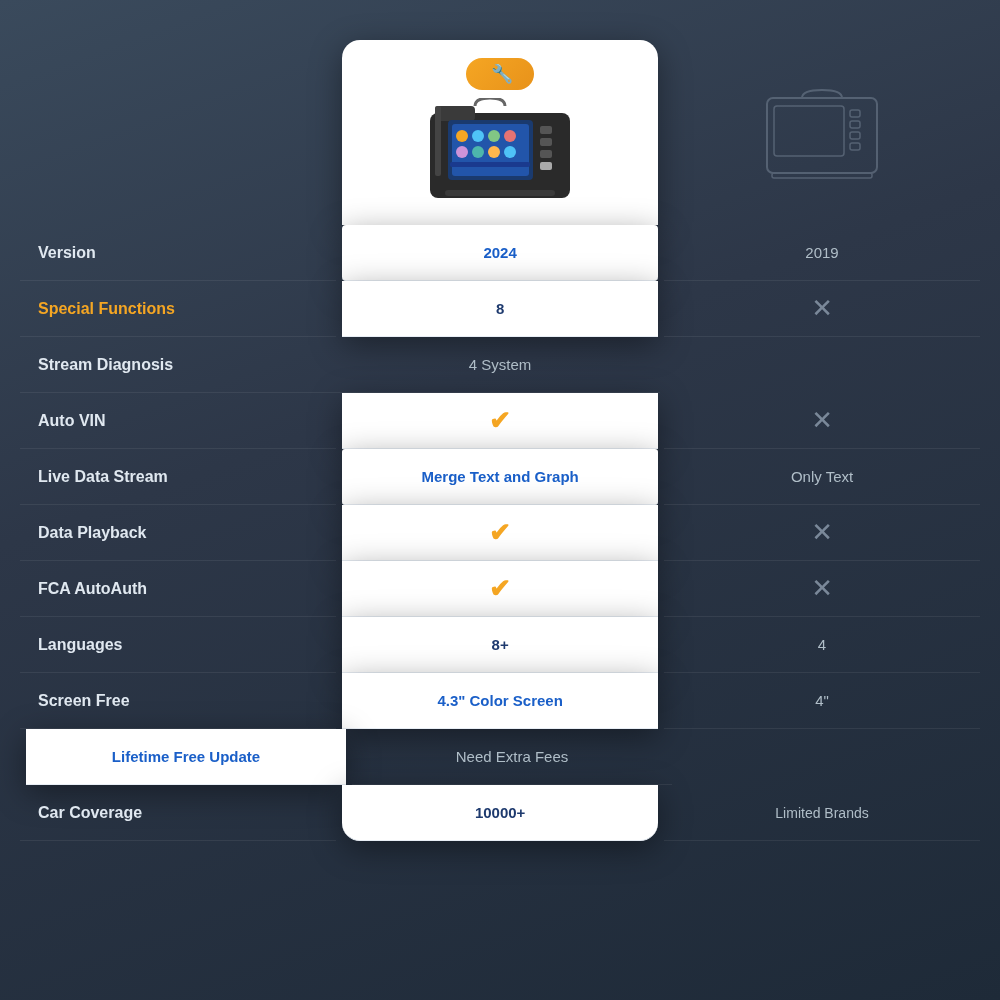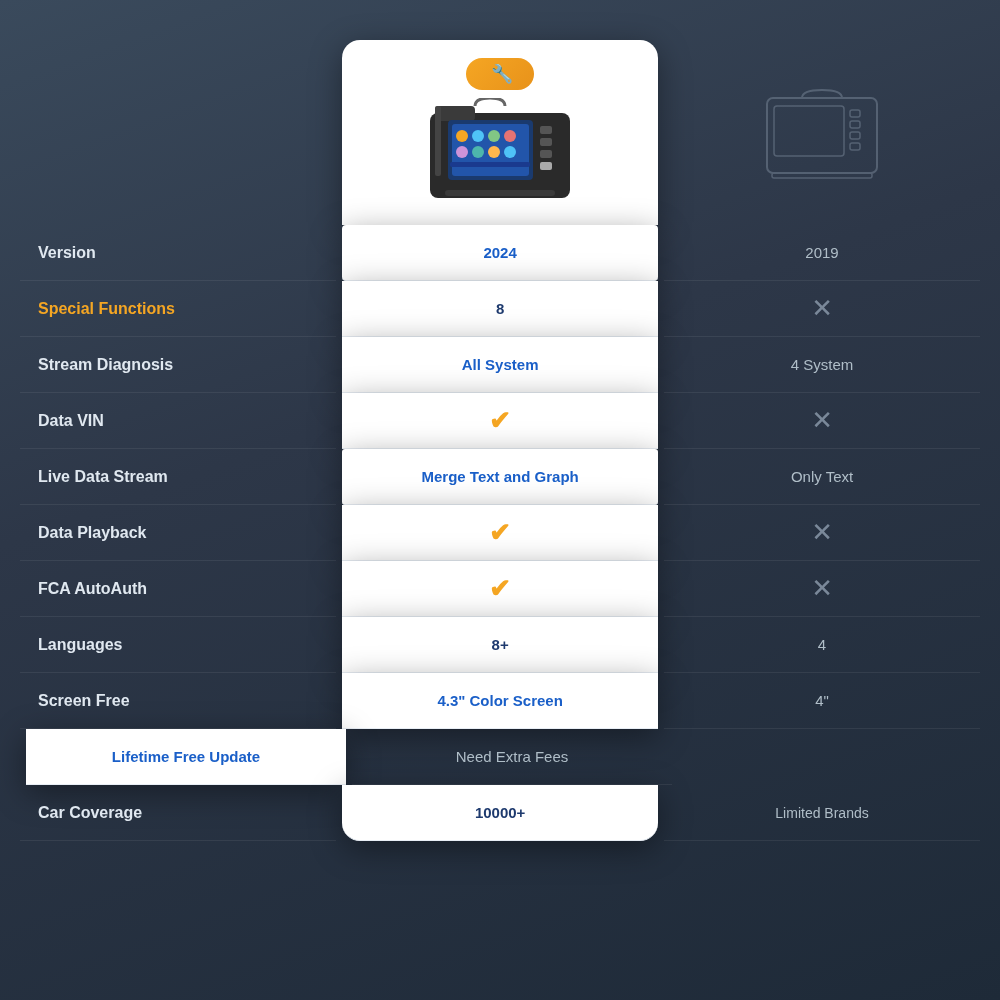--- a/index.html
+++ b/index.html
@@ -135,25 +135,24 @@
         </div>
         <div style="display: flex; width: 100%;">
           <div style="width: 320px; min-height: 56px; display: flex; align-items: center; padding: 0px 18px; font-size: 16px; font-weight: 600; color: rgb(245, 166, 35); border-bottom: 1px solid rgba(255, 255, 255, 0.07);">Special Functions</div>
           <div style="width: 320px; min-height: 56px; display: flex; align-items: center; justify-content: center; font-size: 15px; font-weight: 700; color: rgb(30, 58, 110); border-bottom: 1px solid rgb(232, 238, 245); text-align: center; padding: 0px 8px; background: white; margin: 0px 6px; box-shadow: rgba(0, 0, 0, 0.4) 0px 8px 32px; border-radius: 0px;">8</div>
           <div style="width: 320px; min-height: 56px; display: flex; align-items: center; justify-content: center; font-size: 15px; font-weight: 500; color: rgb(176, 190, 200); border-bottom: 1px solid rgba(255, 255, 255, 0.07); text-align: center; padding: 0px 8px;">
             <span style="color:#7a8899; font-size:26px;">✕</span>
           </div>
         </div>
         <div style="display: flex; width: 100%;">
           <div style="width: 320px; min-height: 56px; display: flex; align-items: center; padding: 0px 18px; font-size: 16px; font-weight: 600; color: rgb(224, 232, 240); border-bottom: 1px solid rgba(255, 255, 255, 0.07);">Stream Diagnosis</div>
-          <div style="width: 320px; min-height: 56px; display: flex; align-items: center; justify-content: center; font-size: 15px; font-weight: 700; color: rgb(26, 95, 200); border-bottom: 1px solid rgb(232, 238, 245); text-align: center; padding: 0px 8px; background: white; margin: 0px 6px; box-shadow: rgba(0, 0, 0, 0.4) 0px 8px 32px; border-radius: 0px;">All System</div>
           <div style="width: 320px; min-height: 56px; display: flex; align-items: center; justify-content: center; font-size: 15px; font-weight: 500; color: rgb(176, 190, 200); border-bottom: 1px solid rgba(255, 255, 255, 0.07); text-align: center; padding: 0px 8px;">4 System</div>
         </div>
         <div style="display: flex; width: 100%;">
-          <div style="width: 320px; min-height: 56px; display: flex; align-items: center; padding: 0px 18px; font-size: 16px; font-weight: 600; color: rgb(224, 232, 240); border-bottom: 1px solid rgba(255, 255, 255, 0.07);">Data VIN</div>
+          <div style="width: 320px; min-height: 56px; display: flex; align-items: center; padding: 0px 18px; font-size: 16px; font-weight: 600; color: rgb(224, 232, 240); border-bottom: 1px solid rgba(255, 255, 255, 0.07);">Auto VIN</div>
           <div style="width: 320px; min-height: 56px; display: flex; align-items: center; justify-content: center; font-size: 15px; font-weight: 700; color: rgb(30, 58, 110); border-bottom: 1px solid rgb(232, 238, 245); text-align: center; padding: 0px 8px; background: white; margin: 0px 6px; box-shadow: rgba(0, 0, 0, 0.4) 0px 8px 32px; border-radius: 0px;">
             <span style="color:#f5a623; font-size:26px;">✔</span>
           </div>
           <div style="width: 320px; min-height: 56px; display: flex; align-items: center; justify-content: center; font-size: 15px; font-weight: 500; color: rgb(176, 190, 200); border-bottom: 1px solid rgba(255, 255, 255, 0.07); text-align: center; padding: 0px 8px;">
             <span style="color:#7a8899; font-size:26px;">✕</span>
           </div>
         </div>
         <div style="display: flex; width: 100%;">
           <div style="width: 320px; min-height: 56px; display: flex; align-items: center; padding: 0px 18px; font-size: 16px; font-weight: 600; color: rgb(224, 232, 240); border-bottom: 1px solid rgba(255, 255, 255, 0.07);">Live  Data Stream</div>
           <div style="width: 320px; min-height: 56px; display: flex; align-items: center; justify-content: center; font-size: 15px; font-weight: 700; color: rgb(26, 95, 200); border-bottom: 1px solid rgb(232, 238, 245); text-align: center; padding: 0px 8px; background: white; margin: 0px 6px; box-shadow: rgba(0, 0, 0, 0.4) 0px 8px 32px; border-radius: 3px;">Merge Text and Graph</div>

